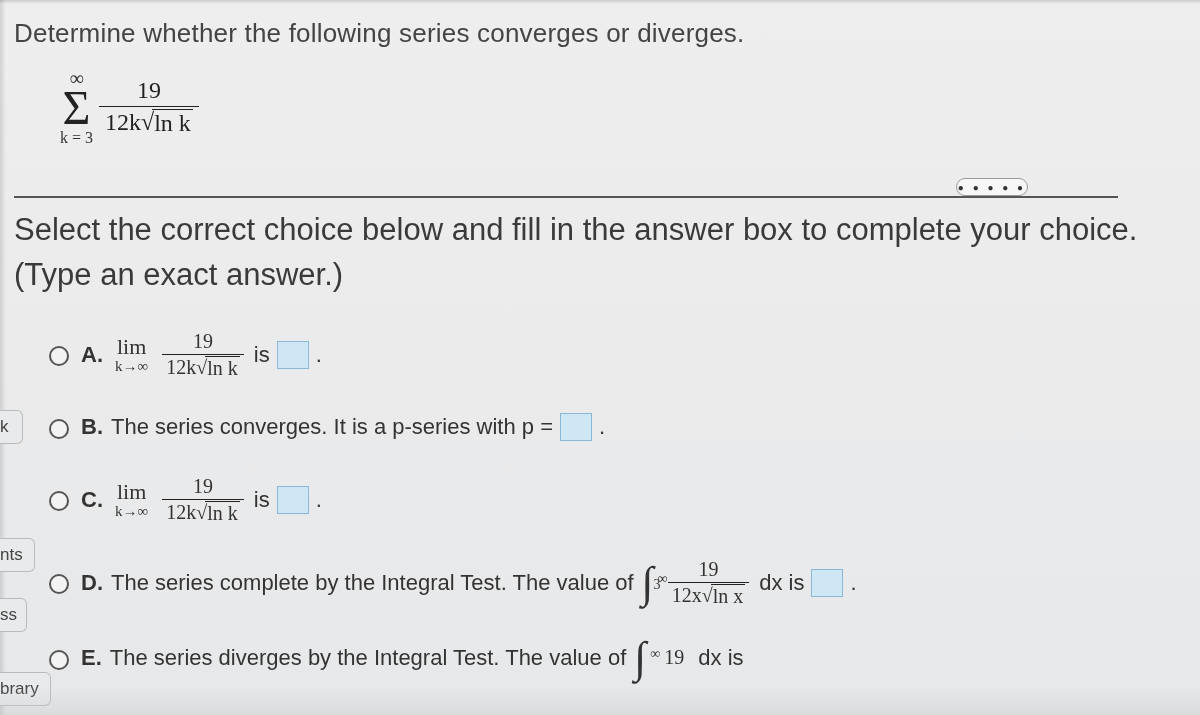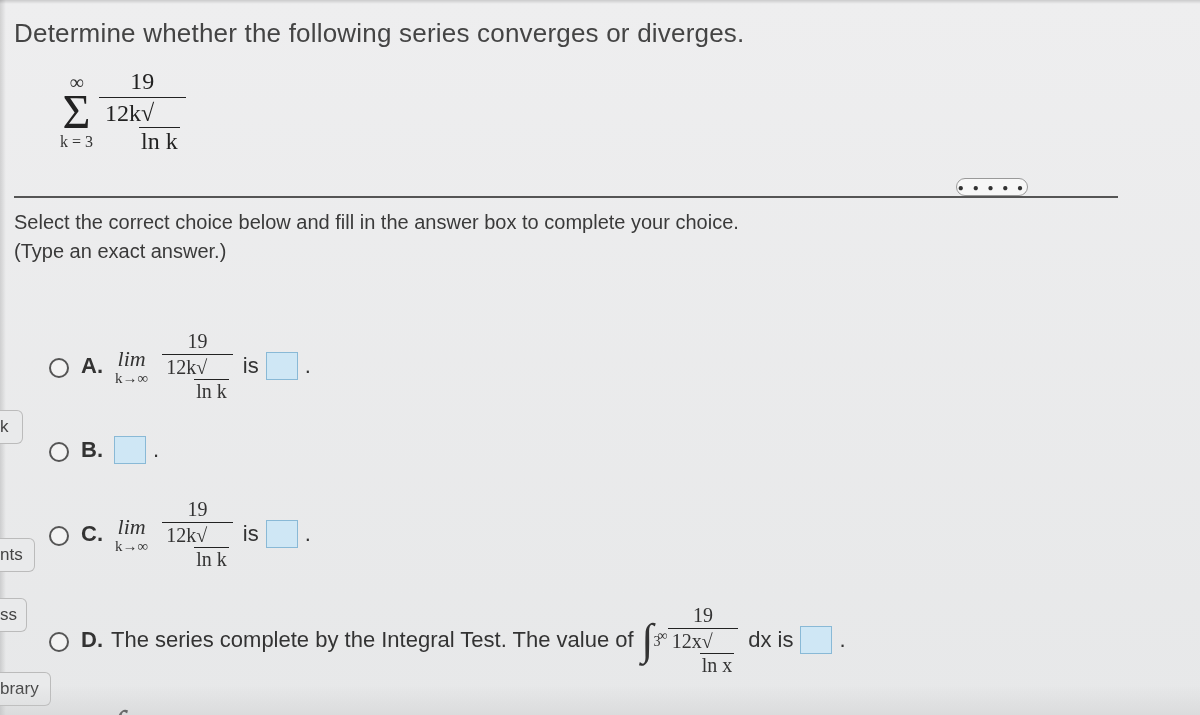--- a/index.html
+++ b/index.html
@@ -39,47 +39,47 @@
     text-align: right;
   }
   .series-block { position:absolute; left:60px; top:68px; display:flex; align-items:center; }
   .sigma-col { display:flex; flex-direction:column; align-items:center; font-family: "Times New Roman", serif;}
   .sigma-top { font-size:20px; color:#333; line-height:1; }
   .sigma-sym { font-size:48px; line-height:40px; color:#222; font-weight:400;}
   .sigma-bot { font-size:16px; color:#333; line-height:1; margin-top:2px;}
   .frac { display:inline-flex; flex-direction:column; align-items:center; font-family:"Times New Roman",serif; font-size:24px; color:#222; margin-left:6px;}
   .frac .num { padding:0 6px 2px 6px; }
   .frac .den { border-top:1.5px solid #222; padding:2px 6px 0 6px; white-space:nowrap;}
-  .sqrt { display:inline-flex; align-items:flex-start;flex-direction:column;}
+  .sqrt { display:inline-flex; align-items:flex-start;}
   .sqrt-sym::before { content:"\221A"; }
   .sqrt-vinc { border-top:1.5px solid #222; padding:0 2px; margin-left:-2px; line-height:1.1;}
   hr.rule { position:absolute; left:14px; top:188px; width:1104px; border:none; border-top:2px solid #555;}
   .dots-btn {
     position:absolute; left:956px; top:178px; width:70px; height:16px;
     background:#f7f7f7; border:1px solid #999; border-radius:9px;
     display:flex; align-items:center; justify-content:center;
     letter-spacing:3px; color:#333; font-weight:bold; font-size:10px;
   }
   .instr {
-    position:absolute; left:14px; top:208px; font-size:20px; color:#3a3a3a; line-height:1.45;
+    position:absolute; left:14px; top:208px; font-size:31px; color:#3a3a3a; line-height:1.45;
   }
   .choices { position:absolute; left:44px; top:300px; width:1100px; }
   .choice-row { display:flex; align-items:center; margin-bottom:34px; font-size:22px; color:#333;}
   .choice-row.row-a { margin-top:30px; }
   .radio {
     appearance:none; width:20px; height:20px; border:2px solid #555;
     border-radius:50%; margin-right:12px; flex-shrink:0; background:#f3f3f3;
   }
   .opt-label { font-weight:bold; margin-right:8px;}
   .choice-text { display:flex; align-items:center; flex-wrap:nowrap; gap:4px; font-family:Arial,sans-serif;}
   .mini-frac { display:inline-flex; flex-direction:column; align-items:center; font-family:"Times New Roman",serif; font-size:20px; margin:0 6px;}
   .mini-frac .num { padding:0 4px 1px 4px;}
   .mini-frac .den { border-top:1.4px solid #222; padding:1px 4px 0 4px; white-space:nowrap;}
   .lim { display:inline-flex; flex-direction:column; align-items:center; font-family:"Times New Roman",serif; font-size:22px; margin:0 4px;}
-  .lim .limtop {font-size:22px;font-style:italic;}
+  .lim .limtop {font-size:22px;}
   .lim .limsub {font-size:15px; margin-top:-2px;}
   .answer-box {
     display:inline-block; width:30px; height:26px; background:#cfe7f5; border:1px solid #89b9d6; margin:0 3px;
   }
   .integral { display:inline-flex; align-items:center; font-family:"Times New Roman",serif; margin:0 4px;}
   .int-sym { font-size:44px; position:relative; line-height:34px;}
   .int-top { position:absolute; top:-4px; left:16px; font-size:14px;}
   .int-bot { position:absolute; bottom:-2px; left:12px; font-size:14px;}
   .sidebar-tab {
     position:absolute; left:-2px; width:48px; height:32px;
@@ -150,20 +150,21 @@
         <span> is </span>
         <span class="answer-box"></span>
           <span>.</span>
       </span>
     </div>
 
     <div class="choice-row">
       <input type="radio" class="radio" style="">
       <span class="opt-label">B.</span>
       <span class="choice-text">
+        <span>The series converges. It is a p-series with p = </span>
         <span class="answer-box"></span>
           <span>.</span>
       </span>
     </div>
 
     <div class="choice-row">
       <input type="radio" class="radio" style="">
       <span class="opt-label">C.</span>
       <span class="choice-text">
         <span class="lim">
@@ -201,20 +202,21 @@
         <span> dx is </span>
         <span class="answer-box"></span>
           <span>.</span>
       </span>
     </div>
 
     <div class="choice-row" style="margin-bottom:0;">
       <input type="radio" class="radio" style="">
       <span class="opt-label">E.</span>
       <span class="choice-text">
+        <span>The series diverges by the Integral Test. The value of </span>
         <span class="integral">
           <span class="int-sym">∫<span class="int-top">∞</span><span class="int-bot"></span></span>
         </span>
         <span class="mini-frac">
           <span class="num">19</span>
           <span class="den" style="border-top:none;"></span>
         </span>
         <span> dx is</span>
       </span>
     </div>

